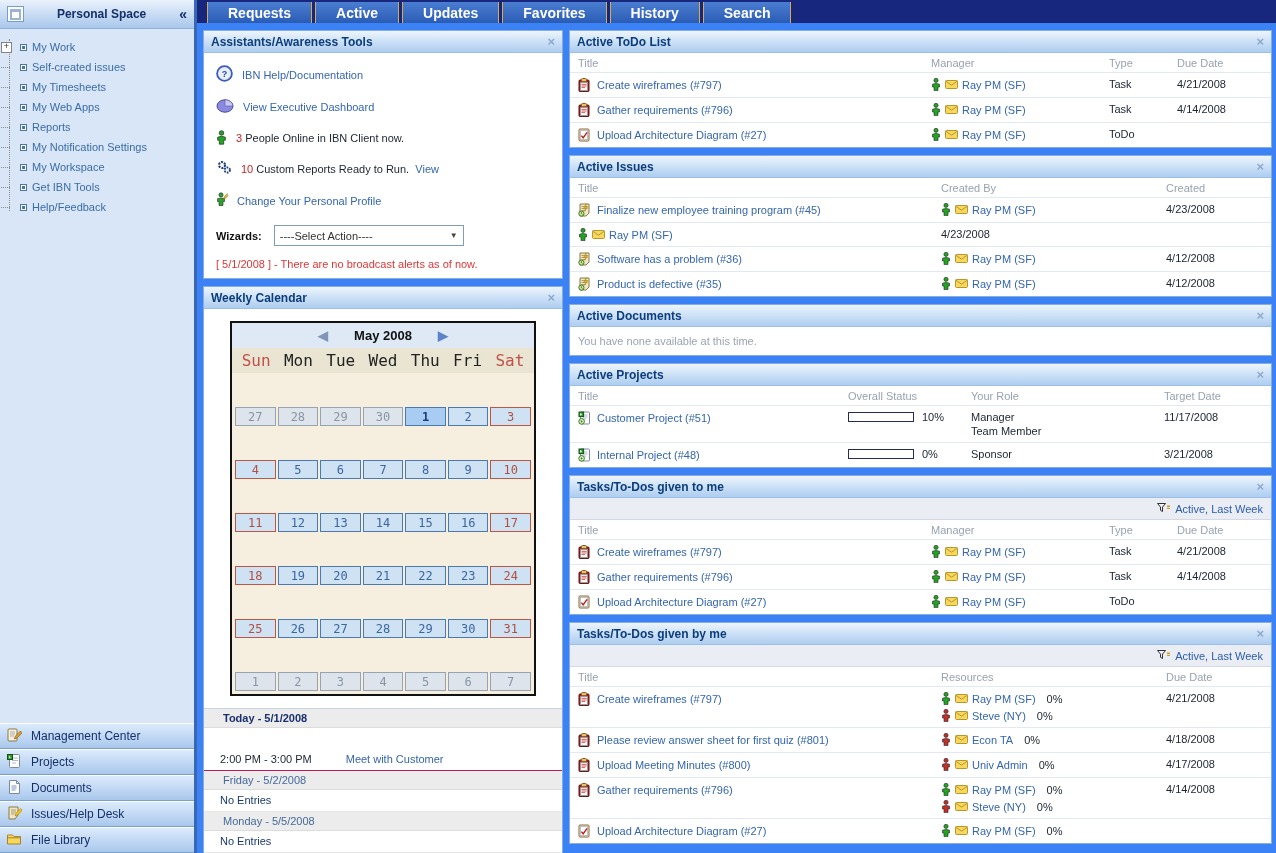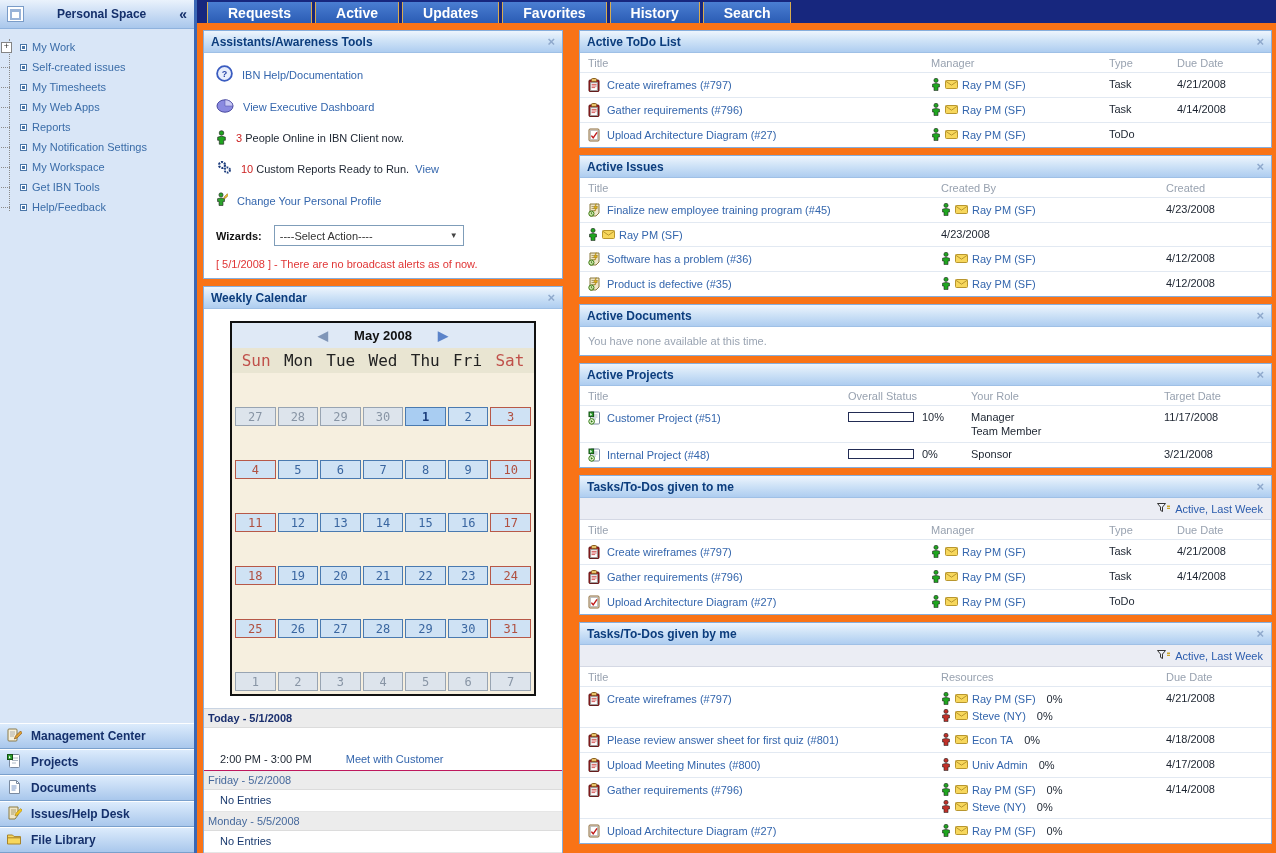--- a/index.html
+++ b/index.html
@@ -26,37 +26,37 @@
              font-size:9px;line-height:7px;text-align:center;color:#333;visibility:hidden;
              box-sizing:content-box;margin-left:-14px;margin-right:3px;z-index:1;}
   .tree-plus:not(:empty){visibility:visible;}
   .tree-bullet{width:7px;height:7px;flex:0 0 7px;border:1px solid #4a76a8;background:#fff;
                box-sizing:border-box;position:relative;}
   .tree-bullet::after{content:"";position:absolute;left:1px;top:1px;width:3px;height:3px;background:#4a76a8;}
   .tree-label{color:#3a6ca8;white-space:nowrap;}
   .sb-spacer{flex:1;}
   .sb-btn{height:24px;flex:0 0 24px;display:flex;align-items:center;gap:9px;padding:0 4px 0 6px;
           background:linear-gradient(#dcebfc,#a9c7ec);border-top:1px solid #fdfeff;
-          border-bottom:1px solid #7aa0cc;font-weight:bold;color:#15306b;font-size:12px;cursor:pointer;}
+          border-bottom:1px solid #7aa0cc;font-weight:normal;color:#15306b;font-size:12px;cursor:pointer;}
   .sb-btn svg{flex:0 0 16px;}
   .sb-ico svg{display:none;}
   .sb-ico[data-icon="management"] .i-management{display:inline;}
   .sb-ico[data-icon="projects"] .i-projects{display:inline;}
   .sb-ico[data-icon="documents"] .i-documents{display:inline;}
   .sb-ico[data-icon="issues"] .i-issues{display:inline;}
   .sb-ico[data-icon="library"] .i-library{display:inline;}
 
   
   .main{flex:1;display:flex;flex-direction:column;min-width:0;}
   .tabbar{height:23px;flex:0 0 23px;background:#17277e;display:flex;align-items:stretch;
           padding-left:10px;gap:3px;}
   .tab{margin-top:2px;padding:0 20px;display:flex;align-items:center;
        background:linear-gradient(#4a7ed2,#2b5cb4);color:#fff;font-weight:bold;font-size:14px;
        border-left:1px solid #d8ac4e;border-right:1px solid #d8ac4e;cursor:pointer;white-space:nowrap;}
-  .content{flex:1;display:flex;gap:16px;padding:7px 4px 0 6px;background:#f97316;overflow:hidden;}
+  .content{flex:1;display:flex;gap:6px;padding:7px 4px 0 6px;background:#3b82f6;overflow:hidden;}
   .col-left{flex:0 0 360px;width:360px;display:flex;flex-direction:column;}
   .col-right{flex:1;display:flex;flex-direction:column;min-width:0;}
 
   
   .panel{border:1px solid #86aedc;background:#fff;margin-bottom:7px;}
   .panel-header{height:21px;display:flex;align-items:center;justify-content:space-between;padding:0 7px;
       background:linear-gradient(#eef5fd 0%,#cfe3f7 45%,#aecdf0 100%);border-bottom:1px solid #9fc0e6;}
   .panel-title{font-weight:bold;font-size:12px;color:#0c3d7d;}
   .closex{color:#8fa9cc;font-weight:bold;font-size:13px;cursor:pointer;line-height:1;}
   .filterbar{height:21px;background:#ebedf4;border-bottom:1px solid #d4d8e4;display:flex;
@@ -115,21 +115,21 @@
   .cal-day{text-align:center;font-family:"DejaVu Sans Mono",monospace;font-size:16px;color:#222;padding:2px 0;}
   .cal-day:first-child,.cal-day:last-child{color:#c0504a;}
   .cal-grid{display:grid;grid-template-columns:repeat(7,1fr);gap:2px;padding:2px 3px 3px;}
   .cal-cell{height:17px;display:flex;align-items:center;justify-content:center;cursor:pointer;
             font-family:"DejaVu Sans Mono",monospace;font-size:12px;
             background:#cfe2f4;border:1px solid #4a7ab0;color:#3a66a0;margin-top:32px;}
   .cal-cell[data-t="we"]{border-color:#b75848;color:#b05040;}
   .cal-cell[data-t="out"]{background:#dde4ec;border-color:#98a4b2;color:#8895a5;}
   .cal-cell[data-t="today"]{background:#a9cdf2;font-weight:bold;color:#1c3e7c;border-color:#4a7ab0;}
   .agenda{margin-top:12px;border-top:1px solid #c9d4e2;}
-  .agenda-head{background:#ececec;color:#46699c;padding:3px 4px;border-bottom:1px solid #dcdcdc;}
+  .agenda-head{background:#ececec;color:#46699c;padding:3px 19px;border-bottom:1px solid #dcdcdc;}
   .agenda-head[data-today]{font-weight:bold;color:#1a2f6e;}
   .agenda-entries:empty{display:none;}
   .agenda-entry{display:flex;gap:34px;padding:5px 8px 5px 16px;border-bottom:1px solid #be185d;background:#fff;margin-top:20px;}
   .agenda-time{color:#1c2430;}
   .agenda-entry a{color:#3466ad;}
   .agenda-empty{padding:4px 8px 5px 16px;color:#1a3a6e;border-bottom:1px solid #e6e6e6;background:#fff;}
   .agenda-empty:empty{display:none;}
 </style>
 </head>
 <body>

